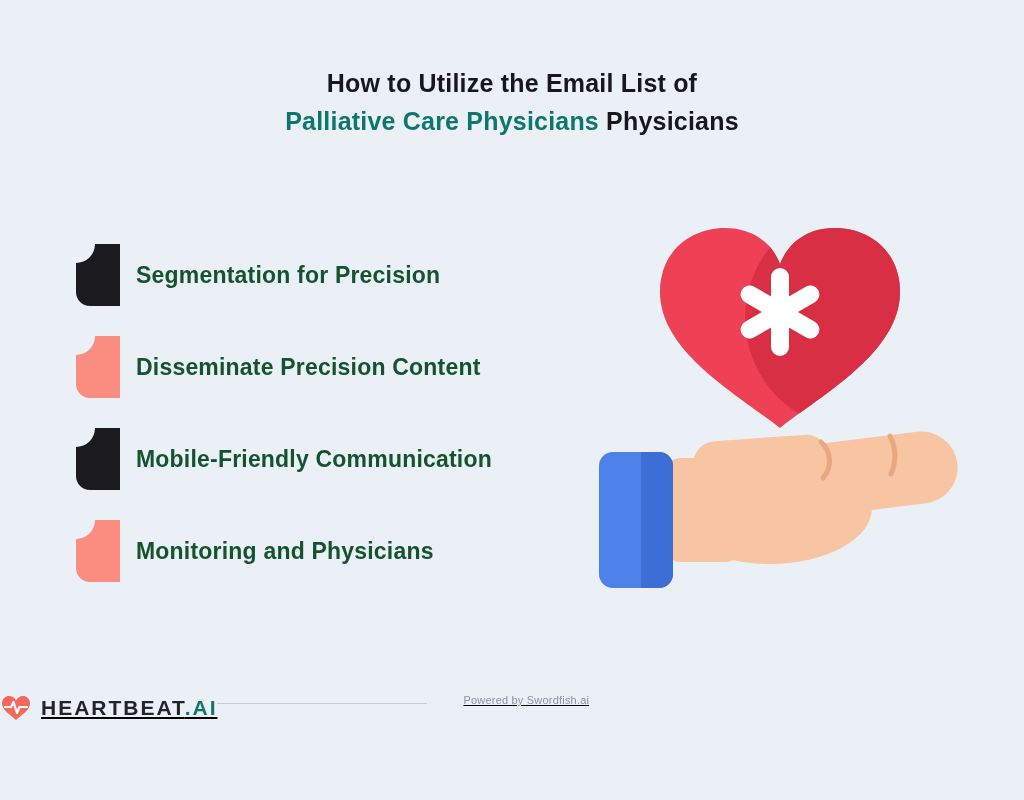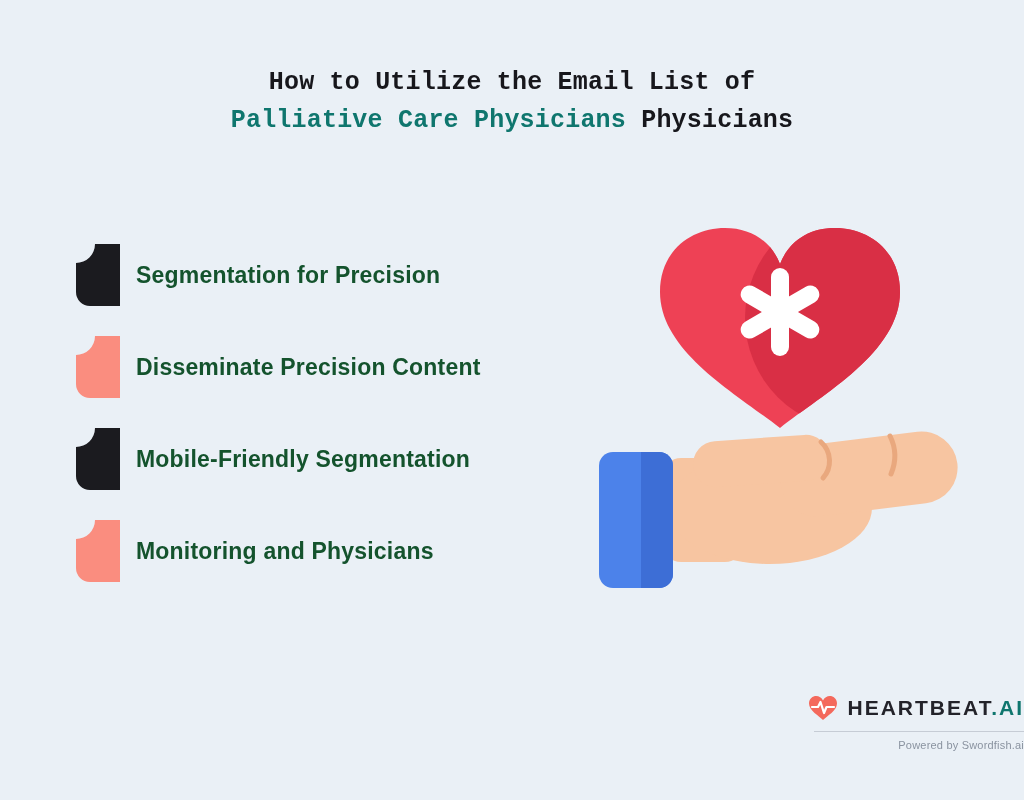--- a/index.html
+++ b/index.html
@@ -6,42 +6,42 @@
   .canvas {
     position:relative; width:1024px; height:800px;
     background:#eaf0f6; overflow:hidden;
     font-family:"Liberation Sans", sans-serif;
   }
 
   
   .title {
     position:absolute; top:64px; left:0; width:100%;
     text-align:center; font-size:25px; line-height:38px;
-    font-weight:700; color:#17171c; letter-spacing:.2px;font-family:Liberation Mono, monospace;
+    font-weight:700; color:#17171c; letter-spacing:.2px;
   }
   .coral { color:#0f766e; }
 
   
   .list {
     position:absolute; left:76px; top:244px;
     display:flex; flex-direction:column; gap:30px;
   }
   .row { display:flex; align-items:center; gap:16px; height:62px; }
   .quote { width:44px; height:62px; flex:0 0 44px; }
   .row .label {
     font-size:23px; font-weight:700; color:#14532d; letter-spacing:.2px;
   }
 
   
   .illustration { position:absolute; left:585px; top:200px; width:390px; height:400px; }
 
   
   .footer {
     position:absolute; left:0; top:694px; width:100%;
-    display:flex; flex-direction:column; align-items:flex-end;
+    display:flex; flex-direction:row; align-items:flex-start;text-decoration:underline;
   }
   .brand-row { display:flex; align-items:center; gap:9px; }
   .brand-text { font-size:21px; font-weight:700; letter-spacing:2px; color:#23232a; }
   .brand-text .coral { letter-spacing:2px; }
   .divider { width:210px; height:1px; background:#c6ccd5; margin:9px 0 7px; }
   .tagline { font-size:11px; color:#8a93a0; letter-spacing:.2px;margin-left:36px; }
 </style>
 </head>
 <body>
 
@@ -67,21 +67,21 @@
       <svg class="quote" viewBox="0 0 44 62">
         <path d="M44 0 L19 0 A19 19 0 0 1 0 19 L0 48 A14 14 0 0 0 14 62 L44 62 Z" fill="#fa8d7f"></path>
       </svg>
       <span class="label">Disseminate Precision Content</span>
     </div>
 
     <div class="row">
       <svg class="quote" viewBox="0 0 44 62">
         <path d="M44 0 L19 0 A19 19 0 0 1 0 19 L0 48 A14 14 0 0 0 14 62 L44 62 Z" fill="#1b1b1f"></path>
       </svg>
-      <span class="label">Mobile-Friendly Segmentation</span>
+      <span class="label">Mobile-Friendly Communication</span>
     </div>
 
     <div class="row">
       <svg class="quote" viewBox="0 0 44 62">
         <path d="M44 0 L19 0 A19 19 0 0 1 0 19 L0 48 A14 14 0 0 0 14 62 L44 62 Z" fill="#fa8d7f"></path>
       </svg>
       <span class="label">Monitoring and Physicians</span>
     </div>
 
   </div>

